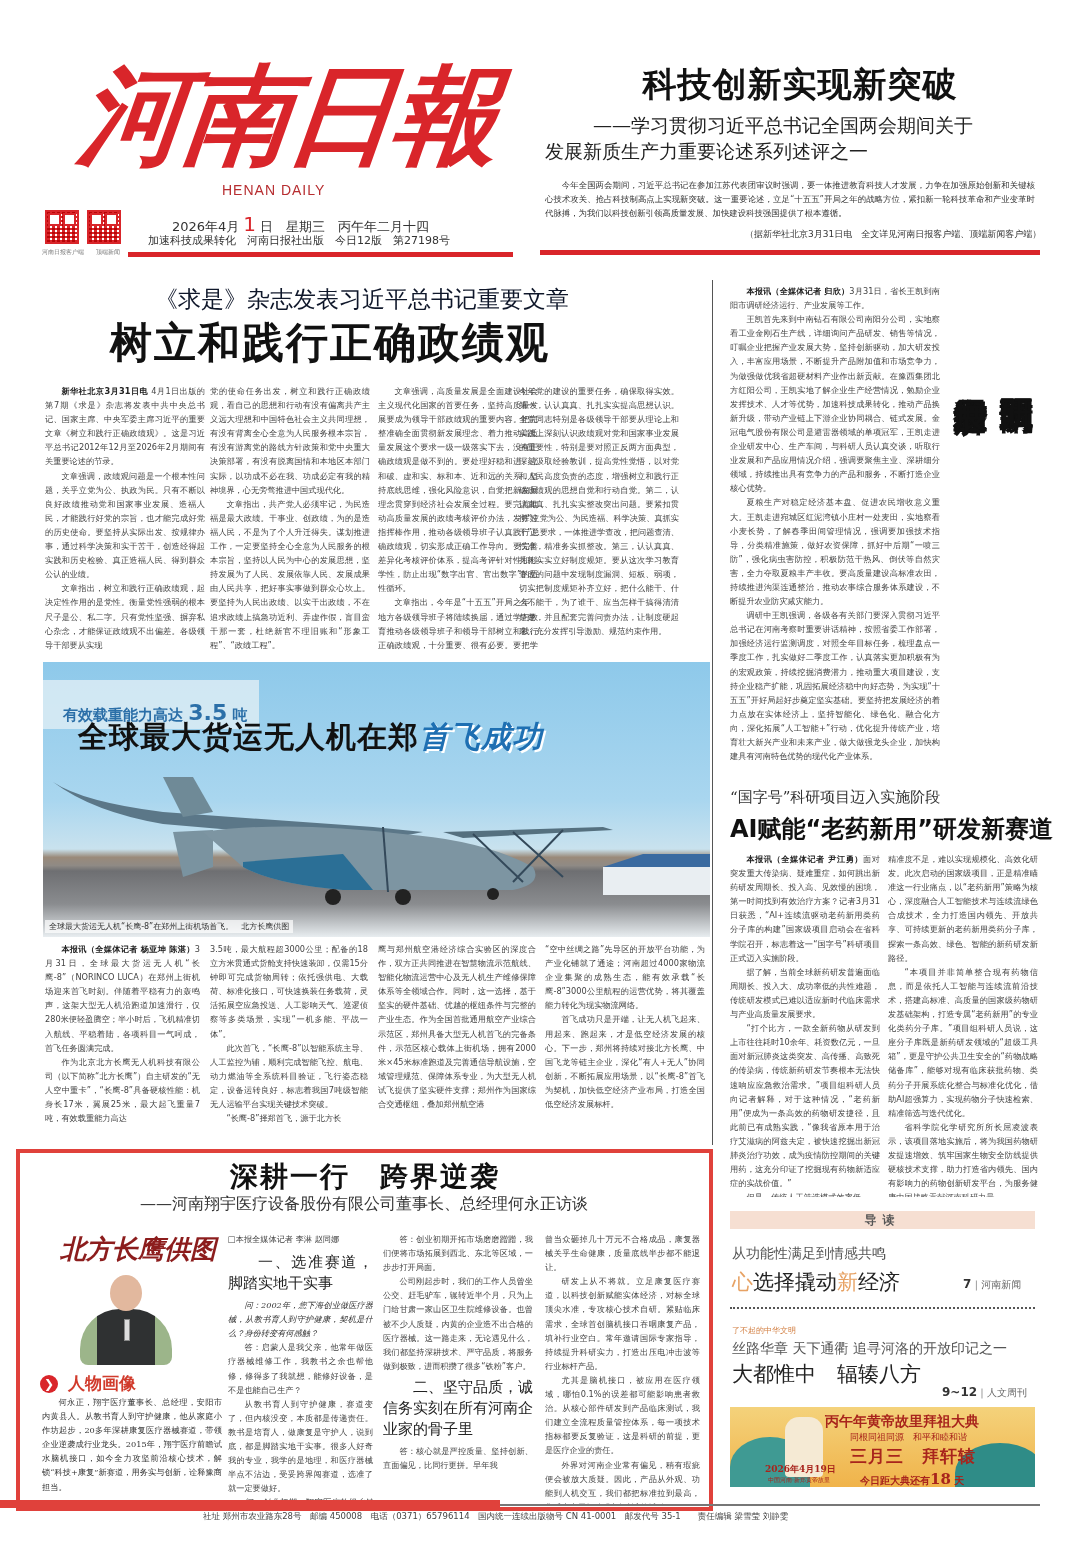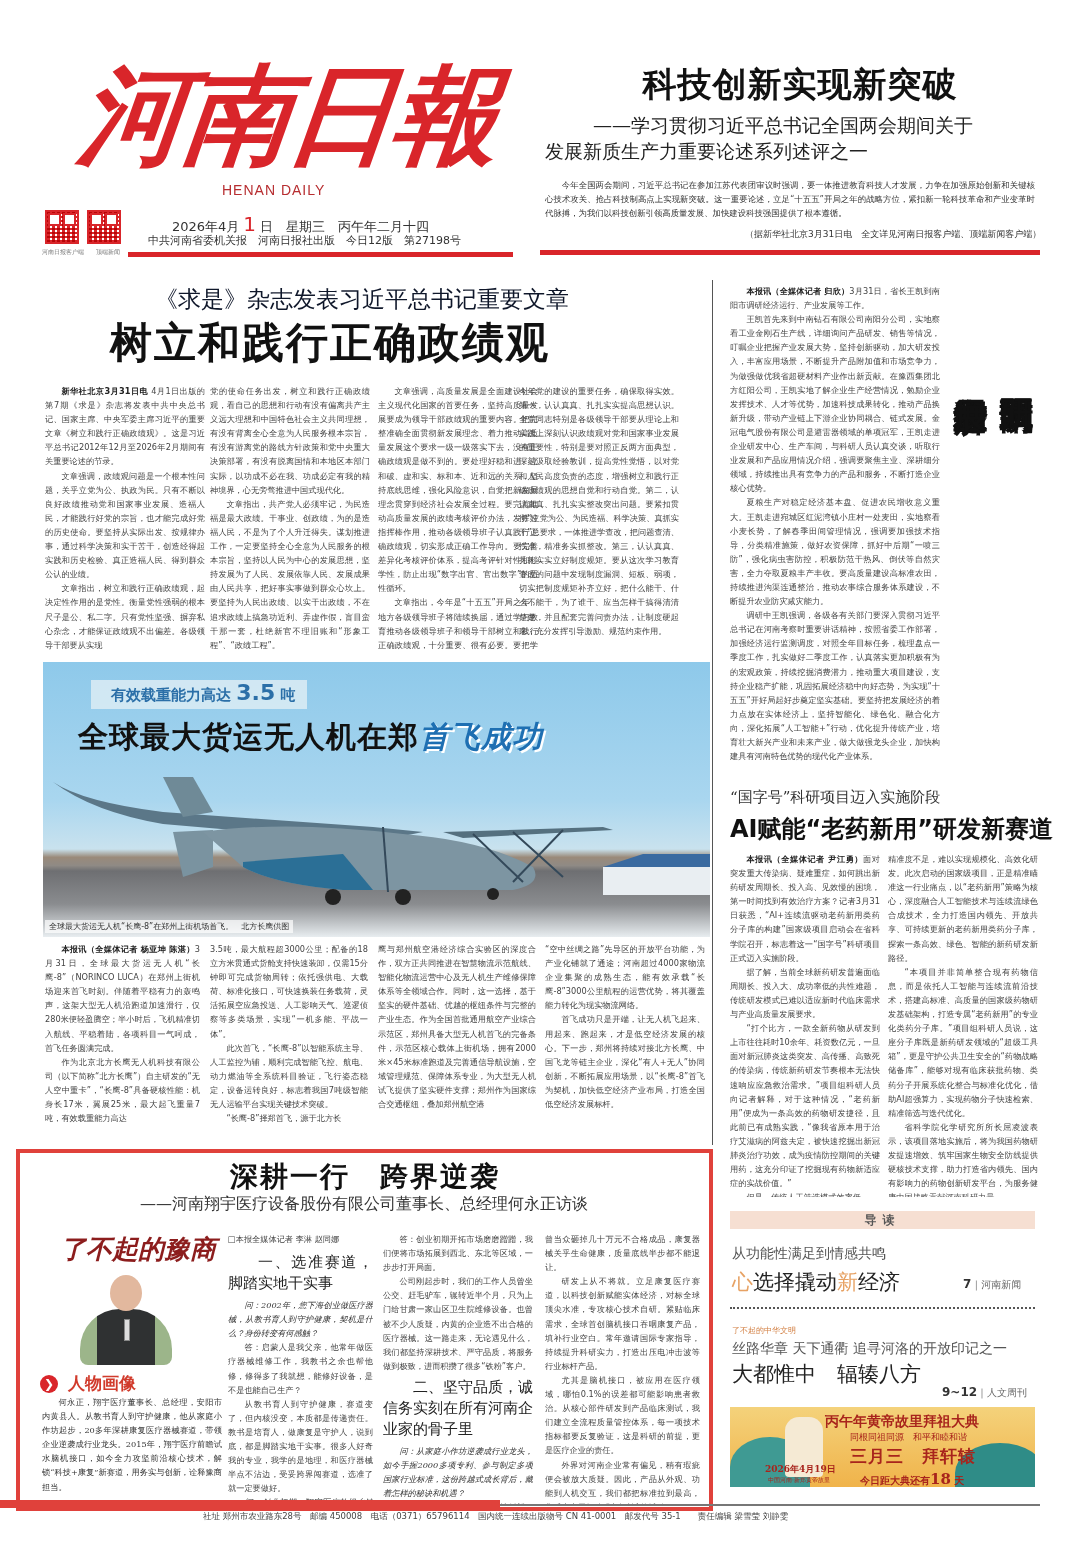--- a/index.html
+++ b/index.html
@@ -35,21 +35,21 @@
   .s1-kicker { left: 155px; top: 284px; font-family: Liberation Serif, serif; font-size: 23px; color: #0f172a; }
   .s1-title { left: 110px; top: 315px; font-size: 42px; font-weight: bold; color: #111; letter-spacing: 2px; }
   .col { font-size: 8.2px; line-height: 14.1px; color: #444; text-align: justify; overflow: hidden; }
   .col p { text-indent: 2em; }
   .col b { color: #222; }
   .vrule { width: 1px; background: #555; }
 
   
   .photo { left: 43px; top: 662px; width: 667px; height: 275px; overflow: hidden;
     background: linear-gradient(180deg, #8ec9ea 0%, #a9d6ef 50%, #c9e2ee 68%, #9a8a7a 71%, #8f8a85 74%, #6e6f72 76%, #8a8c8f 88%, #e8edf0 100%); }
-  .photo-badge { left: 0; top: 18px; padding: 0 12px 4px 20px; background: rgba(220,236,245,0.85); font-size: 15px; font-weight: bold; color: #2b6fa8; margin-left: 48px; }
+  .photo-badge { left: 0; top: 18px; padding: 20px 12px 4px 20px; background: rgba(220,236,245,0.85); font-size: 15px; font-weight: bold; color: #2b6fa8; }
   .photo-badge .num { font-size: 22px; }
   .photo-title { left: 35px; top: 55px; font-size: 30px; font-weight: bold; color: #111; letter-spacing: 1px; white-space: nowrap; }
   .photo-title .hl { color: #1e6fb2; font-style: italic; text-shadow: 2px 2px 0 #fff; }
   .caption { left: 2px; top: 258px; font-size: 8px; color: #333; background: rgba(255,255,255,0.7); padding: 1px 4px; }
 
   
   .wk-title { left: 948px; top: 372px; width: 90px; font-size: 34px; font-weight: bold; line-height: 42px; color: #111; display: flex; flex-direction: row-reverse; gap: 4px; }
   .wk-title .c { writing-mode: vertical-rl; }
   .ai-kicker { left: 730px; top: 788px; font-family: "DejaVu Serif", serif; font-size: 15px; color: #333; }
   .ai-title { left: 730px; top: 813px; font-size: 24px; font-weight: bold; color: #111; white-space: nowrap; }
@@ -112,21 +112,21 @@
   <div class="qr"></div>
   <div class="qr"></div>
 </div>
 <div class="abs qr-labels">
   <span>河南日报客户端</span>
   <span>顶端新闻</span>
 </div>
 <div class="abs date-line">
   <span>2026年4月</span><span class="big">1</span><span>日　星期三　丙午年二月十四</span>
 </div>
-<div class="abs info-line">中共河南省委机关报　河南日报社出版　今日12版　第27198号</div>
+<div class="abs info-line">加速科技成果转化　河南日报社出版　今日12版　第27198号</div>
 <div class="abs mast-rule"></div>
 
 <div class="abs lead-title">科技创新实现新突破</div>
 <div class="abs lead-sub">
   <div class="ind">——学习贯彻习近平总书记全国两会期间关于</div>
   <div>发展新质生产力重要论述系列述评之一</div>
 </div>
 <div class="abs lead-body">今年全国两会期间，习近平总书记在参加江苏代表团审议时强调，要一体推进教育科技人才发展，力争在加强原始创新和关键核心技术攻关、抢占科技制高点上实现新突破。这一重要论述，立足“十五五”开局之年的战略方位，紧扣新一轮科技革命和产业变革时代脉搏，为我们以科技创新引领高质量发展、加快建设科技强国提供了根本遵循。</div>
 <div class="abs lead-src">（据新华社北京3月31日电　全文详见河南日报客户端、顶端新闻客户端）</div>
 <div class="abs lead-rule"></div>
@@ -217,21 +217,21 @@
 </div>
 <div class="abs col" style="left:888px;top:852px;width:150px;height:345px;">
   <p style="text-indent:0">精准度不足，难以实现规模化、高效化研发。此次启动的国家级项目，正是精准瞄准这一行业痛点，以“老药新用”策略为核心，深度融合人工智能技术与连续流绿色合成技术，全力打造国内领先、开放共享、可持续更新的老药新用类药分子库，探索一条高效、绿色、智能的新药研发新路径。</p>
   <p>“本项目并非简单整合现有药物信息，而是依托人工智能与连续流前沿技术，搭建高标准、高质量的国家级药物研发基础架构，打造专属“老药新用”的专业化类药分子库。”项目组科研人员说，这座分子库既是新药研发领域的“超级工具箱”，更是守护公共卫生安全的“药物战略储备库”，能够对现有临床获批药物、类药分子开展系统化整合与标准化优化，借助AI超强算力，实现药物分子快速检索、精准筛选与迭代优化。</p>
   <p>省科学院化学研究所所长屈凌波表示，该项目落地实施后，将为我国药物研发提速增效、筑牢国家生物安全防线提供硬核技术支撑，助力打造省内领先、国内有影响力的药物创新研发平台，为服务健康中国战略贡献河南科研力量。</p>
 </div>
 
 <div class="abs feature"></div>
 <div class="abs f-title">深耕一行　跨界逆袭</div>
 <div class="abs f-sub">——河南翔宇医疗设备股份有限公司董事长、总经理何永正访谈</div>
-<div class="abs f-logo">了不起的豫商</div>
+<div class="abs f-logo">北方长鹰供图</div>
 <div class="abs f-portrait">
   <div class="body"></div>
   <div class="head"></div>
   <div class="mic"></div>
 </div>
 <div class="abs f-sec">
   <span class="arrow">❯</span>
   <span>人物画像</span>
 </div>
 <div class="abs f-bio">何永正，翔宇医疗董事长、总经理，安阳市内黄县人。从教书育人到守护健康，他从家庭小作坊起步，20多年深耕康复医疗器械赛道，带领企业逆袭成行业龙头。2015年，翔宇医疗前瞻试水脑机接口，如今全力攻坚前沿核心技术，解锁“科技+康复”新赛道，用务实与创新，诠释豫商担当。</div>
@@ -241,21 +241,20 @@
   <h4>一、选准赛道，脚踏实地干实事</h4>
   <p class="q">问：2002年，您下海创业做医疗器械，从教书育人到守护健康，契机是什么？身份转变有何感触？</p>
   <p>答：启蒙人是我父亲，他常年做医疗器械维修工作，我教书之余也帮他修，修得多了我就想，能修好设备，是不是也能自己生产？</p>
   <p>从教书育人到守护健康，赛道变了，但内核没变，本质都是传递责任。教书是培育人，做康复是守护人，说到底，都是脚踏实地干实事。很多人好奇我的专业，我学的是地理，和医疗器械半点不沾边，受妥跨界闯赛道，选准了就一定要做好。</p>
   <p class="q">问：创业初期，翔宇医疗扎根乡镇简陋车间，靠十几个员工艰难起步，有哪些难忘的经历？</p>
 </div>
 <div class="abs fc" style="left:383px;top:1232px;width:150px;height:272px;overflow:hidden;">
   <p>答：创业初期开拓市场磨磨蹭蹭，我们便将市场拓展到西北、东北等区域，一步步打开局面。</p>
   <p>公司刚起步时，我们的工作人员曾坐公交、赶毛驴车，辗转近半个月，只为上门给甘肃一家山区卫生院维修设备。也曾被不少人质疑，内黄的企业造不出合格的医疗器械。这一路走来，无论遇见什么，我们都坚持深耕技术、严守品质，将服务做到极致，进而积攒了很多“铁粉”客户。</p>
   <h4>二、坚守品质，诚信务实刻在所有河南企业家的骨子里</h4>
-  <p class="q">问：从家庭小作坊逆袭成行业龙头，如今手握2000多项专利、参与制定多项国家行业标准，这份跨越式成长背后，藏着怎样的秘诀和机遇？</p>
   <p>答：核心就是严控质量、坚持创新、直面偏见，比同行更拼。早年我</p>
 </div>
 <div class="abs fc" style="left:545px;top:1232px;width:155px;height:272px;overflow:hidden;">
   <p style="text-indent:0">曾当众砸掉几十万元不合格成品，康复器械关乎生命健康，质量底线半步都不能退让。</p>
   <p>研发上从不将就。立足康复医疗赛道，以科技创新赋能实体经济，对标全球顶尖水准，专攻核心技术自研。紧贴临床需求，全球首创脑机接口吞咽康复产品，填补行业空白。常年邀请国际专家指导，持续提升科研实力，打造出压电冲击波等行业标杆产品。</p>
   <p>尤其是脑机接口，被应用在医疗领域，哪怕0.1%的误差都可能影响患者救治。从核心部件研发到产品临床测试，我们建立全流程质量管控体系，每一项技术指标都要反复验证，这是科研的前提，更是医疗企业的责任。</p>
   <p>外界对河南企业常有偏见，稍有瑕疵便会被放大质疑。因此，产品从外观、功能到人机交互，我们都把标准拉到最高，售后上也用极致服务扭转刻板印象。</p>
 
 </div>
 

